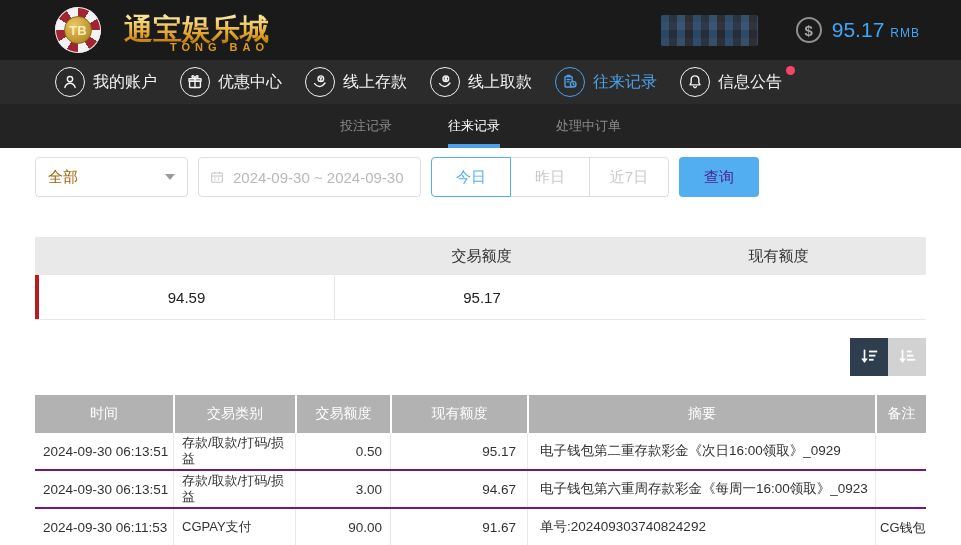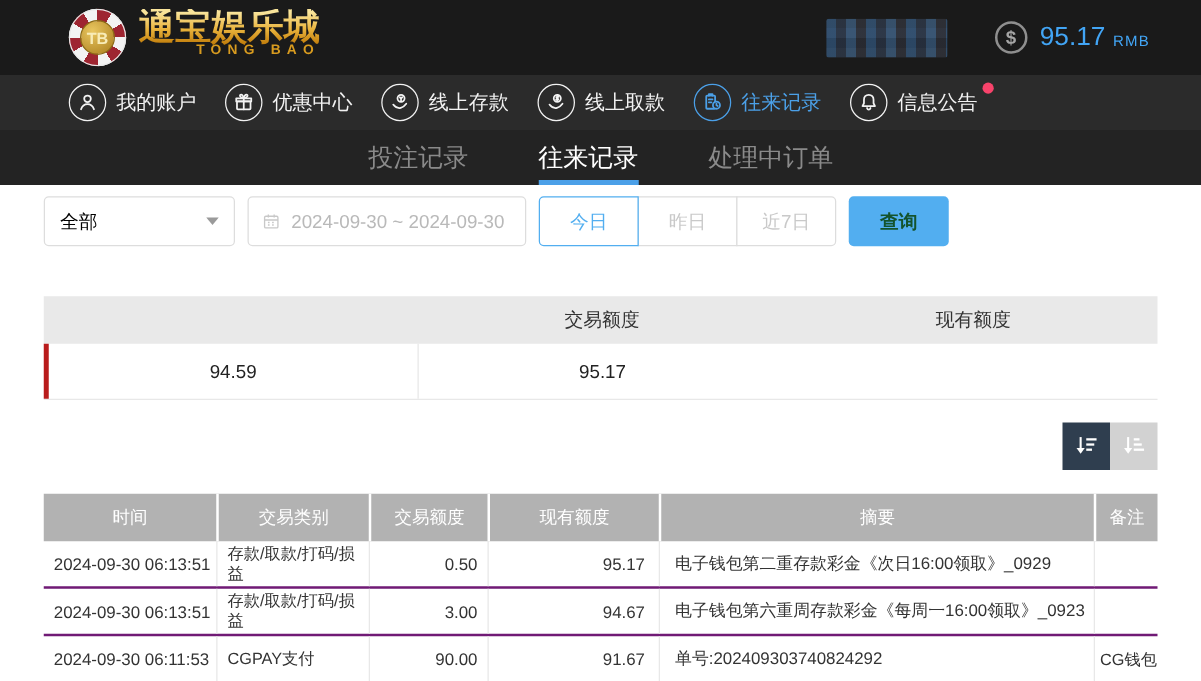--- a/index.html
+++ b/index.html
@@ -1,21 +1,21 @@
 <!DOCTYPE html>
 <html><head>
 <meta charset="utf-8">
 <style>
   * { margin:0; padding:0; box-sizing:border-box; }
   html,body { width:961px; height:545px; overflow:hidden; background:#fff;
               font-family:"Liberation Sans","DejaVu Sans",sans-serif; }
 
   
   .topbar { height:60px; background:#1a1a1a; display:flex; align-items:center; }
-  .logo { display:flex; align-items:flex-start; margin-left:55px; }
+  .logo { display:flex; align-items:flex-end; margin-left:55px;gap:13px; }
   .chip { position:relative; width:46px; height:46px; border-radius:50%;
           background:conic-gradient(#9e2531 0 30deg,#f3f3f3 30deg 60deg,#9e2531 60deg 90deg,#f3f3f3 90deg 120deg,
             #9e2531 120deg 150deg,#f3f3f3 150deg 180deg,#9e2531 180deg 210deg,#f3f3f3 210deg 240deg,
             #9e2531 240deg 270deg,#f3f3f3 270deg 300deg,#9e2531 300deg 330deg,#f3f3f3 330deg 360deg);
           box-shadow:0 0 0 1px #e8e8e8 inset; }
   .chip-center { position:absolute; inset:9px; border-radius:50%;
           background:radial-gradient(circle at 35% 30%, #e9c65f, #a87c1c);
           border:1px solid #8a6a15; color:#f8ecb8; font-size:13px; font-weight:bold;
           display:flex; align-items:center; justify-content:center; }
   .logo-text { margin-left:10px; }
@@ -42,44 +42,44 @@
   .nav-item.active { color:#4ba0e8; }
   .nav-circle { width:30px; height:30px; border:1.6px solid currentColor; border-radius:50%;
           display:flex; align-items:center; justify-content:center; flex:none; }
   .nav-circle svg { stroke:currentColor; fill:none; stroke-width:1.7; stroke-linecap:round; stroke-linejoin:round; }
   .nav-label { font-size:16px; margin-left:8px; white-space:nowrap; }
   .badge-dot { position:absolute; top:-1px; right:-13px; width:9px; height:9px; border-radius:50%; background:#f8436b; }
 
   
   .subnav { height:44px; background:#232323; display:flex; justify-content:center; }
   .subtab { position:relative; height:44px; display:flex; align-items:center; margin:0 28px;
-            font-size:20px; color:#8a8a8a; cursor:pointer; }
+            font-size:13px; color:#8a8a8a; cursor:pointer; }
   .subtab.active { color:#ffffff; }
   .subtab.active::after { content:""; position:absolute; left:0; right:0; bottom:0; height:4px; background:#4ba0e8; }
 
   
   .content { padding:0 35px; }
 
   .filter-row { display:flex; align-items:center; margin-top:9px; }
   .select-box { width:153px; height:40px; border:1px solid #ddd; border-radius:4px; background:#fff;
-            display:flex; align-items:center; padding:0 12px; font-size:15px; color:#000000; cursor:pointer; }
+            display:flex; align-items:center; padding:0 12px; font-size:15px; color:#a16207; cursor:pointer; }
   .select-box .caret { margin-left:auto; width:0; height:0; border-left:5px solid transparent;
             border-right:5px solid transparent; border-top:6px solid #9a9a9a; }
   .date-box { width:223px; height:40px; border:1px solid #ddd; border-radius:4px; margin-left:10px;
             display:flex; align-items:center; padding:0 10px; font-size:15px; color:#b9b9b9; cursor:pointer; }
   .date-box svg { stroke:#c8c8c8; fill:none; stroke-width:1.6; margin-right:8px; flex:none; }
   .range-group { display:flex; margin-left:10px; }
   .range-btn { height:40px; width:80px; background:#fff; border:1px solid #ddd; font-size:15px;
             color:#c9c9c9; display:flex; align-items:center; justify-content:center; cursor:pointer; }
   .range-btn + .range-btn { margin-left:-1px; }
   .range-btn.first { border-radius:4px 0 0 4px; }
   .range-btn.last  { border-radius:0 4px 4px 0; }
   .range-btn.active { border:1px solid #52aef0; color:#52aef0; z-index:2; }
   .search-btn { height:40px; width:80px; margin-left:10px; background:#52aef0; border:none; border-radius:4px;
-            color:#14532d; font-size:15px; display:flex; align-items:center; justify-content:center; cursor:pointer;font-weight:bold; }
+            color:#4c1d95; font-size:15px; display:flex; align-items:center; justify-content:center; cursor:pointer; }
 
   
   .summary { margin-top:40px; width:891px; }
   .summary-head { display:flex; height:38px; background:#e9e9e9; align-items:center; }
   .summary-head .c1 { width:297px; }
   .summary-head .c2 { width:299px; text-align:center; font-size:15px; color:#333; }
   .summary-head .c3 { width:295px; text-align:center; font-size:15px; color:#333; }
   .summary-body { display:flex; height:45px; border-bottom:1px solid #e8e8e8; align-items:stretch; }
   .summary-body > div { display:flex; align-items:center; justify-content:center; font-size:15px; color:#222; }
   .summary-body .c1 { width:297px; }

